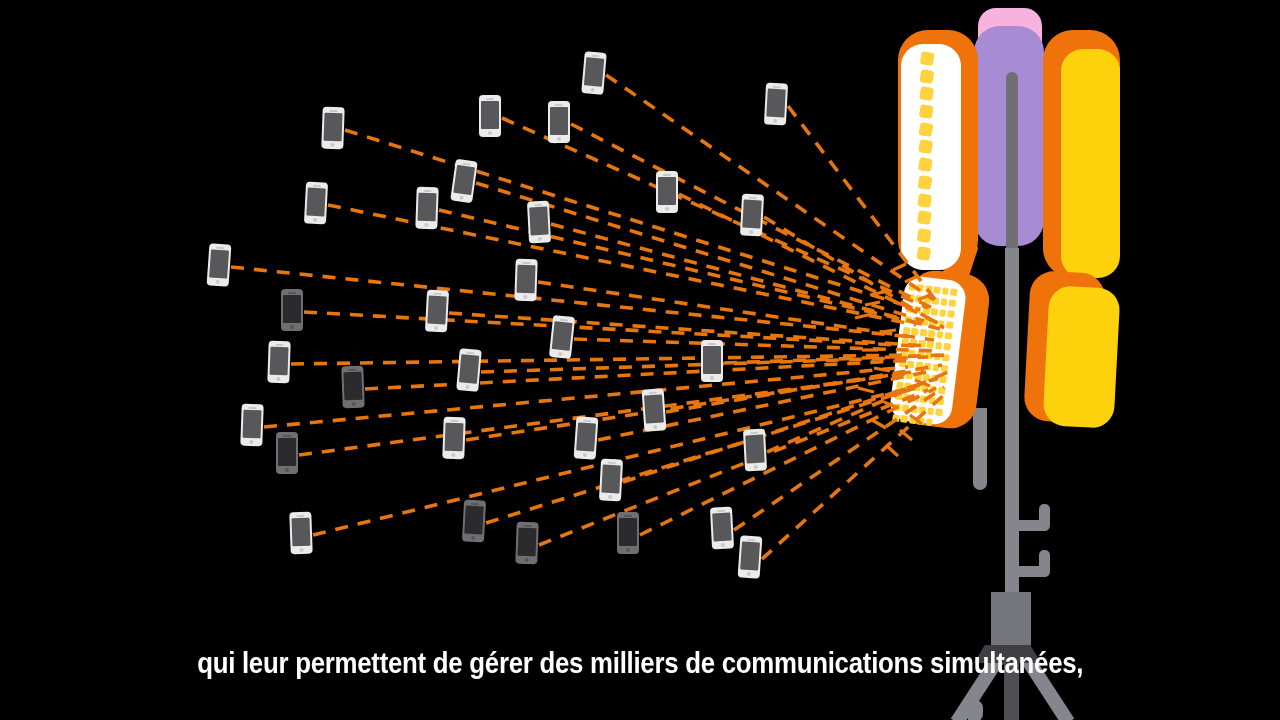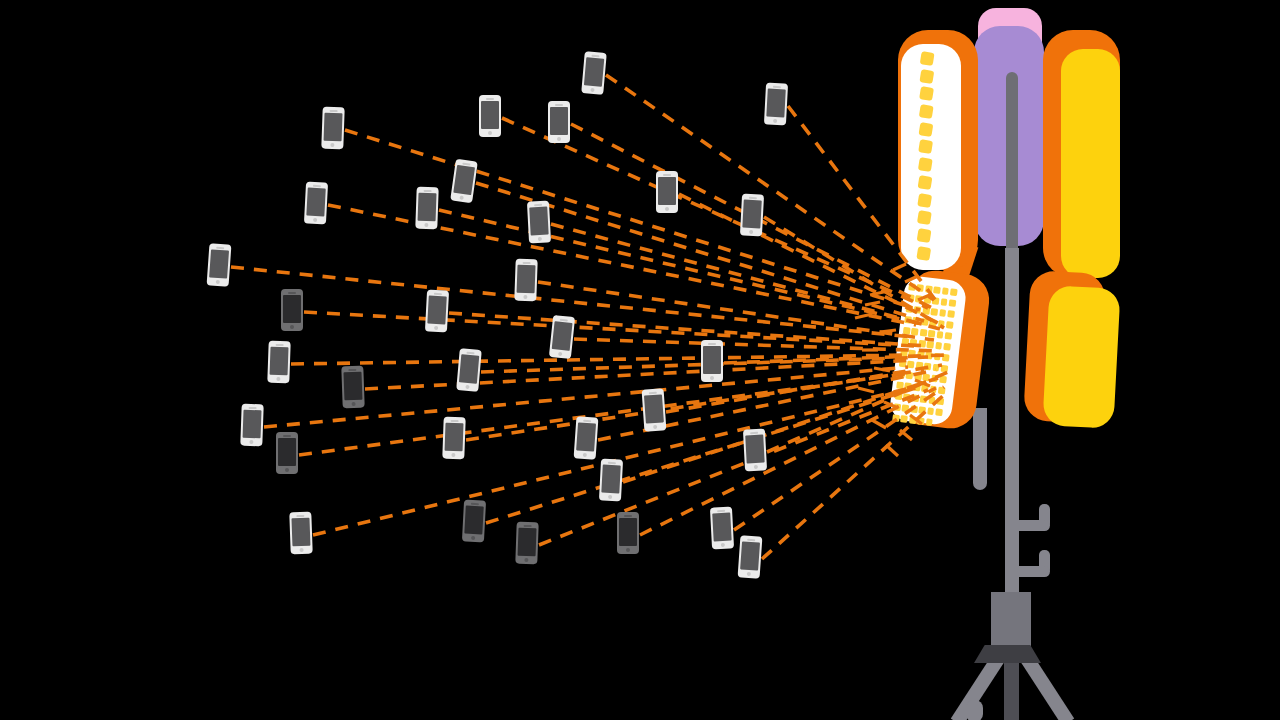--- a/index.html
+++ b/index.html
@@ -402,13 +402,16 @@
         <div class="speaker"></div>
         <div class="home"></div>
       </div>
       <div class="phone light" style="left: 739px; top: 536px; transform: rotate(4deg);">
         <div class="screen"></div>
         <div class="speaker"></div>
         <div class="home"></div>
       </div>
     </div>
 
+  <div class="subtitle">
+    <span>qui leur permettent de gérer des milliers de communications simultanées,</span>
+  </div>
 </div>
 
 </body></html>

